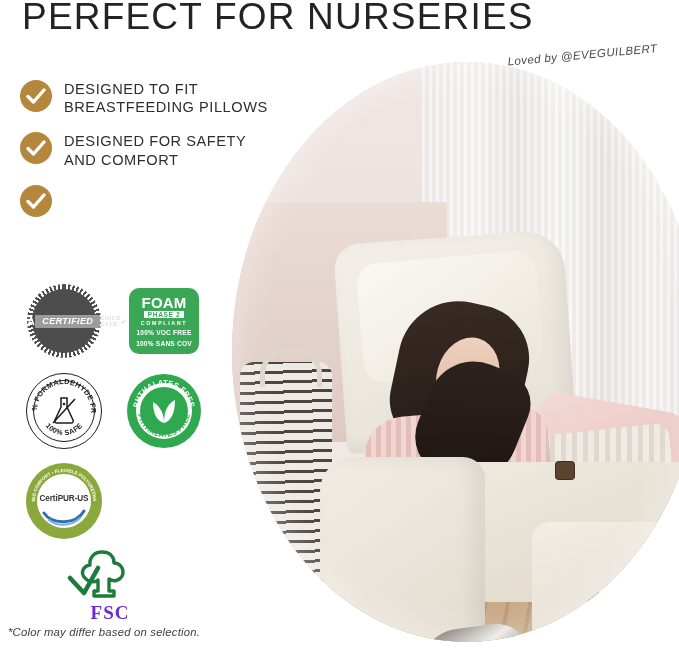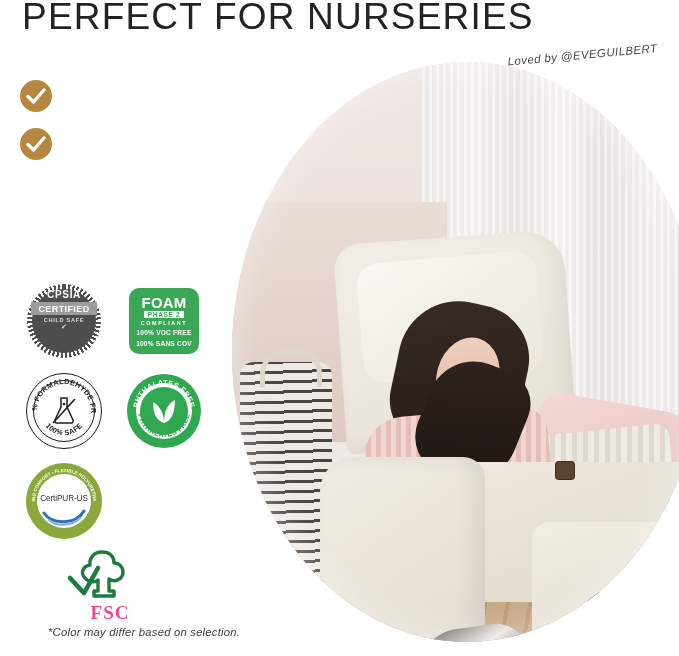--- a/index.html
+++ b/index.html
@@ -123,24 +123,24 @@
   .badges{position:absolute;left:14px;top:282px;width:200px;}
   .brow{display:flex;align-items:center;margin-bottom:12px;height:78px;}
   .bcell{width:100px;display:flex;align-items:center;justify-content:center;height:78px;}
 
   
   .cpsia{width:74px;height:74px;border-radius:50%;position:relative;
     background:
       repeating-conic-gradient(#4f4f4f 0deg 3.5deg, #ffffff 3.5deg 7deg);
   }
   .cpsia .inner{position:absolute;inset:5px;border-radius:50%;background:#4d4d4d;
-    display:flex;flex-direction:column;align-items:center;justify-content:flex-start;}
+    display:flex;flex-direction:row;align-items:center;justify-content:center;}
   .cpsia .t1{color:#fff;font-size:10px;font-weight:700;letter-spacing:.7px;}
   .cpsia .band{background:#9c9c9c;color:#fff;font-size:9px;font-weight:700;letter-spacing:.4px;
-    padding:1.5px 7px;margin:2px 0;border-radius:1px;}
+    padding:1.5px 7px;margin:2px 0;border-radius:1px;font-style:italic;}
   .cpsia .t3{color:#ddd;font-size:5.6px;font-weight:700;letter-spacing:.7px;}
   .cpsia .tick{color:#ddd;font-size:7px;line-height:6px;margin-top:1px;}
 
   
   .carb{width:70px;height:66px;border-radius:10px;background:#3aa757;
     display:flex;flex-direction:column;align-items:center;justify-content:center;color:#fff;}
   .carb .c1{font-size:15px;font-weight:700;letter-spacing:.2px;line-height:15px;}
   .carb .c2{font-size:6.6px;font-weight:700;letter-spacing:.6px;background:#fff;color:#3aa757;padding:0 4px;margin-top:1px;}
   .carb .c3{font-size:5.4px;font-weight:700;letter-spacing:1.6px;margin-top:2px;}
   .carb .c4{font-size:6.6px;font-weight:700;letter-spacing:.2px;margin-top:3px;line-height:8px;text-align:center;}
@@ -155,33 +155,33 @@
   .ring .curve{position:absolute;left:0;top:0;width:74px;height:74px;}
   .ring .curve text{font-size:7.3px;font-weight:700;letter-spacing:.3px;}
 
   .flask{position:absolute;left:50%;top:50%;transform:translate(-50%,-50%);}
   .leafc{position:absolute;left:50%;top:50%;transform:translate(-50%,-50%);}
 
   
   .certi{width:76px;height:76px;border-radius:50%;background:#8aa83b;position:relative;
     display:flex;align-items:center;justify-content:center;}
   .certi .hole{position:absolute;inset:11px;border-radius:50%;background:#fff;}
-  .certi .lbl{position:relative;font-size:8.2px;font-weight:400;color:#333;letter-spacing:-.1px;z-index:3;margin-top:-5px;}
+  .certi .lbl{position:relative;font-size:8.2px;font-weight:700;color:#333;letter-spacing:-.1px;z-index:3;margin-top:-5px;}
   .certi .swoosh{position:absolute;left:50%;top:58%;transform:translateX(-50%);z-index:2;}
 
   
   .ccpsa{width:76px;height:76px;position:relative;}
 
   
   .fsc{position:absolute;left:64px;top:546px;width:92px;height:76px;}
   .fsc .lbl{position:absolute;left:0;right:0;bottom:-2px;text-align:center;
-    font-family:"Liberation Serif","DejaVu Serif",serif;font-weight:700;font-size:19px;color:#ec4899;letter-spacing:1px;}
-
-  
-  .foot{position:absolute;left:8px;top:626px;font-size:11.3px;font-style:italic;color:#3d3d3d;letter-spacing:.2px;margin-left:40px;}
+    font-family:"Liberation Serif","DejaVu Serif",serif;font-weight:700;font-size:19px;color:#6d28d9;letter-spacing:1px;}
+
+  
+  .foot{position:absolute;left:8px;top:626px;font-size:11.3px;font-style:italic;color:#3d3d3d;letter-spacing:.2px;}
 </style>
 </head>
 <body>
 
 <div id="root">
 
   <div class="photo">
     <div class="ph-wallL"></div>
     <div class="ph-curtain"></div>
     <div class="ph-curtain2"></div>
@@ -230,20 +230,31 @@
 
   <div class="credit">Loved by @EVEGUILBERT</div>
 
   <div class="bullets">
     <div class="bullet">
       <span class="check">
         <svg width="20" height="18" viewBox="0 0 20 18">
             <path d="M2 9.5 L7.5 15 L18 3" stroke="#ffffff" stroke-width="3.4" fill="none" stroke-linecap="round" stroke-linejoin="round"></path>
           </svg>
       </span>
+      <span class="btext">DESIGNED TO FIT
+BREASTFEEDING PILLOWS</span>
+    </div>
+    <div class="bullet">
+      <span class="check">
+        <svg width="20" height="18" viewBox="0 0 20 18">
+            <path d="M2 9.5 L7.5 15 L18 3" stroke="#ffffff" stroke-width="3.4" fill="none" stroke-linecap="round" stroke-linejoin="round"></path>
+          </svg>
+      </span>
+      <span class="btext">DESIGNED FOR SAFETY
+AND COMFORT</span>
     </div>
     <div class="bullet">
       <span class="check">
         <svg width="20" height="18" viewBox="0 0 20 18">
             <path d="M2 9.5 L7.5 15 L18 3" stroke="#ffffff" stroke-width="3.4" fill="none" stroke-linecap="round" stroke-linejoin="round"></path>
           </svg>
       </span>
     </div>
   </div>
 

